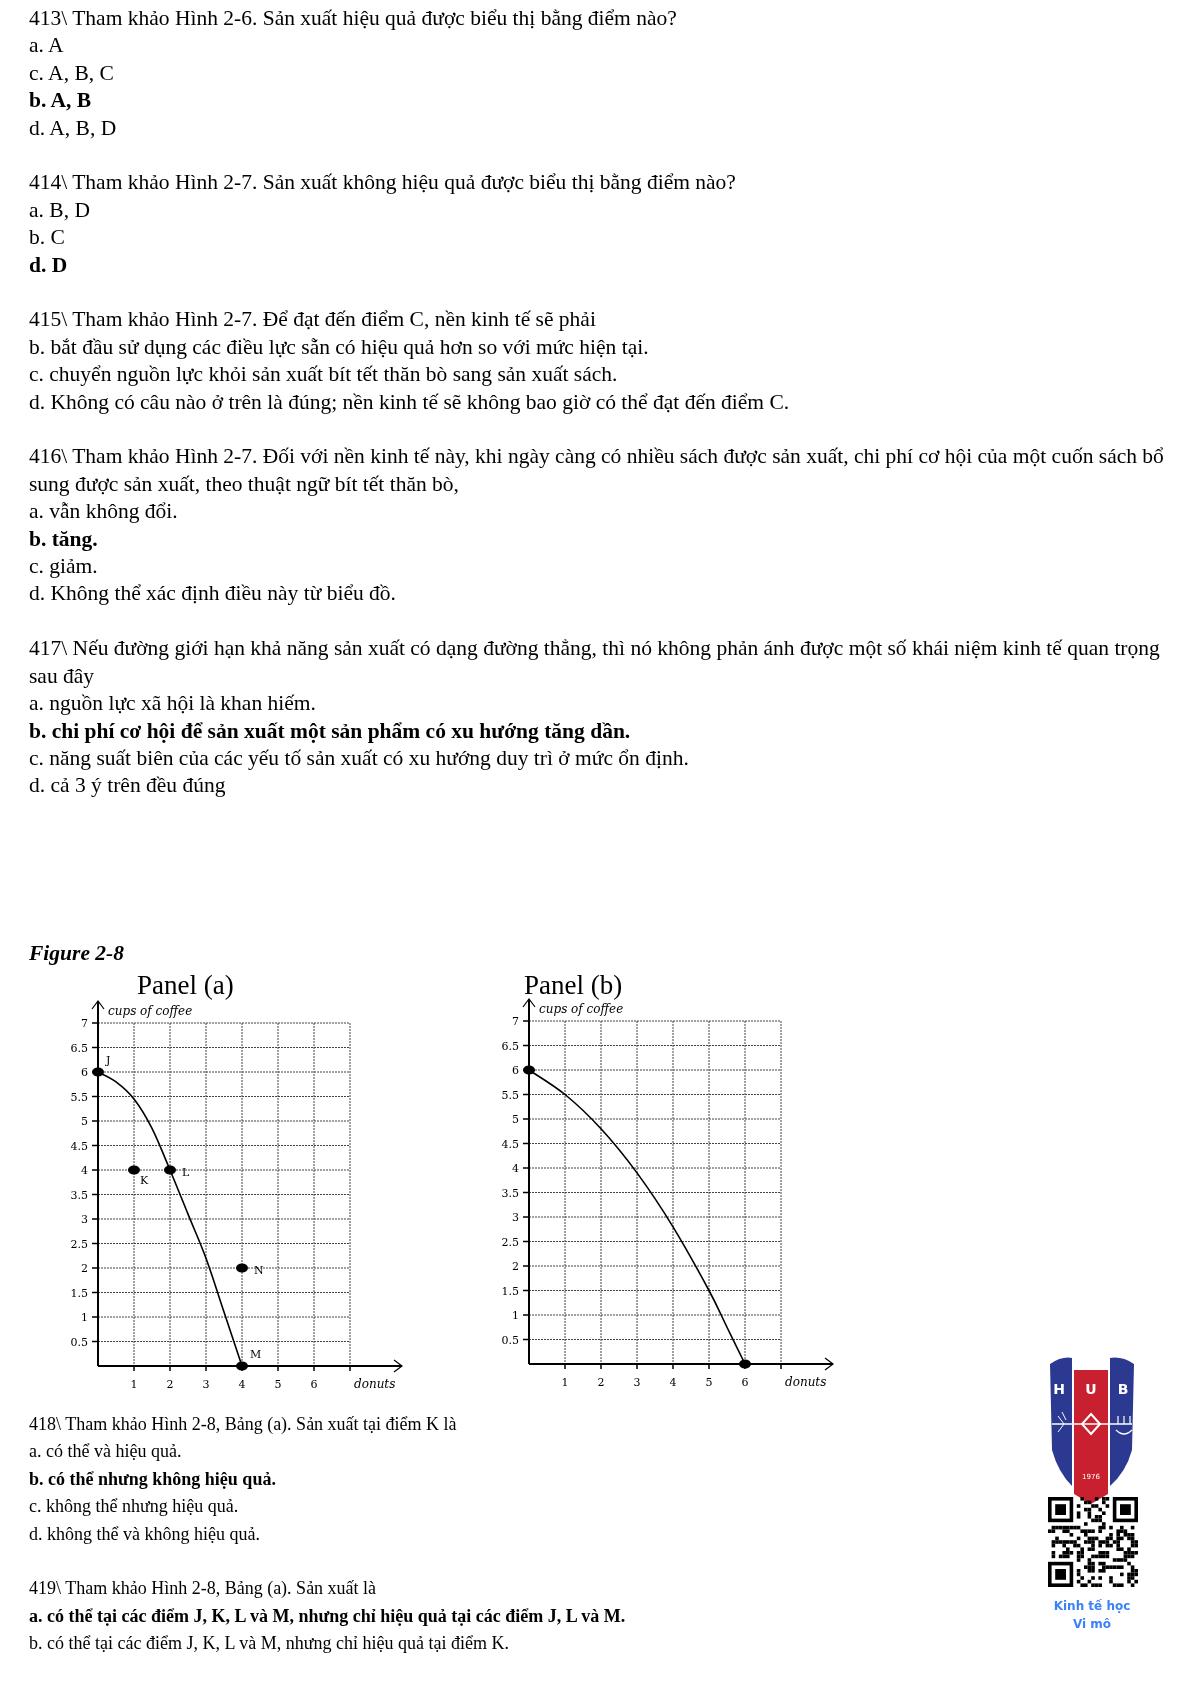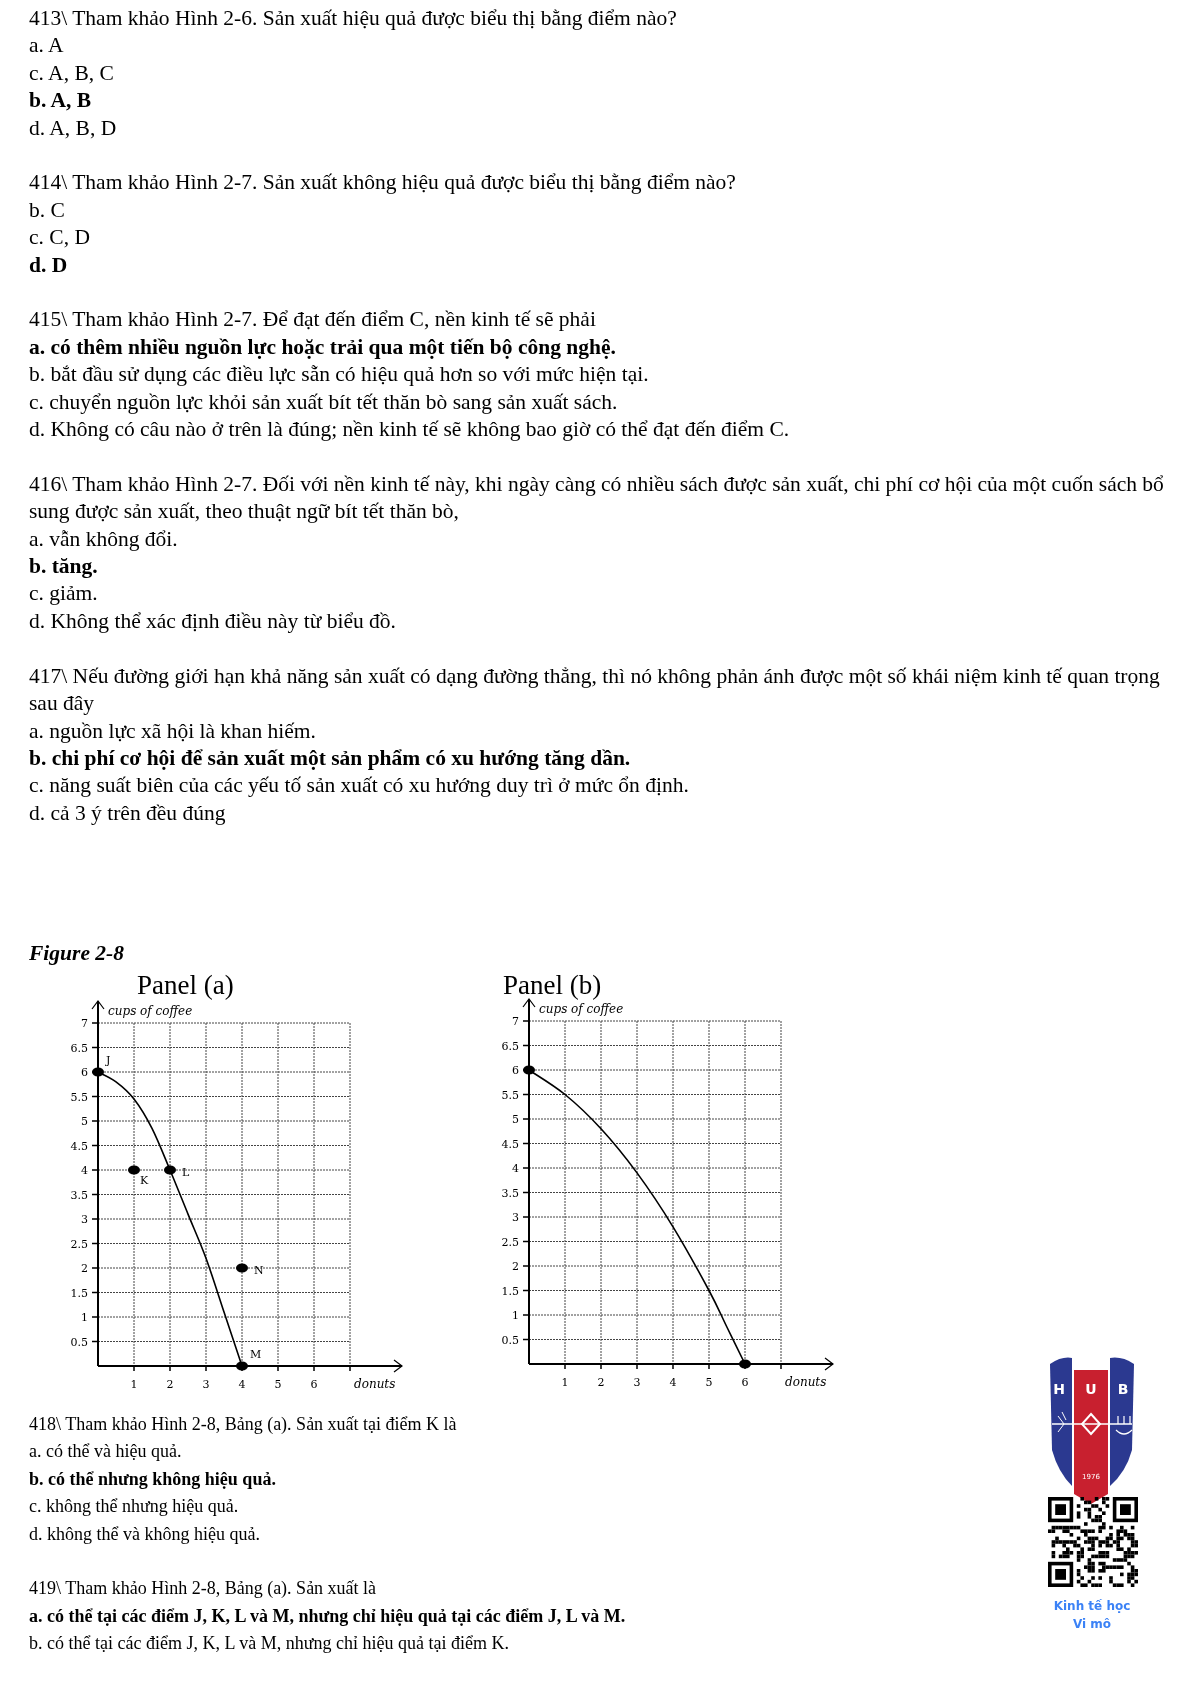--- a/index.html
+++ b/index.html
@@ -30,27 +30,26 @@
 <div class="doc">
   <div class="q">
     <span class="line">413\ Tham khảo Hình 2-6. Sản xuất hiệu quả được biểu thị bằng điểm nào?</span>
     <span class="line">a. A</span>
     <span class="line">c. A, B, C</span>
     <span class="line bold">b. A, B</span>
     <span class="line">d. A, B, D</span>
   </div>
   <div class="q">
     <span class="line">414\ Tham khảo Hình 2-7. Sản xuất không hiệu quả được biểu thị bằng điểm nào?</span>
+    <span class="line">a. B, D</span>
     <span class="line">b. C</span>
-    <span class="line">c. C, D</span>
     <span class="line bold">d. D</span>
   </div>
   <div class="q">
     <span class="line">415\ Tham khảo Hình 2-7. Để đạt đến điểm C, nền kinh tế sẽ phải</span>
-    <span class="line bold">a. có thêm nhiều nguồn lực hoặc trải qua một tiến bộ công nghệ.</span>
     <span class="line">b. bắt đầu sử dụng các điều lực sẵn có hiệu quả hơn so với mức hiện tại.</span>
     <span class="line">c. chuyển nguồn lực khỏi sản xuất bít tết thăn bò sang sản xuất sách.</span>
     <span class="line">d. Không có câu nào ở trên là đúng; nền kinh tế sẽ không bao giờ có thể đạt đến điểm C.</span>
   </div>
   <div class="q">
     <span class="line">416\ Tham khảo Hình 2-7. Đối với nền kinh tế này, khi ngày càng có nhiều sách được sản xuất, chi phí cơ hội của một cuốn sách bổ sung được sản xuất, theo thuật ngữ bít tết thăn bò,</span>
     <span class="line">a. vẫn không đổi.</span>
     <span class="line bold">b. tăng.</span>
     <span class="line">c. giảm.</span>
     <span class="line">d. Không thể xác định điều này từ biểu đồ.</span>
@@ -59,21 +58,21 @@
     <span class="line">417\ Nếu đường giới hạn khả năng sản xuất có dạng đường thẳng, thì nó không phản ánh được một số khái niệm kinh tế quan trọng sau đây</span>
     <span class="line">a. nguồn lực xã hội là khan hiếm.</span>
     <span class="line bold">b. chi phí cơ hội để sản xuất một sản phẩm có xu hướng tăng dần.</span>
     <span class="line">c. năng suất biên của các yếu tố sản xuất có xu hướng duy trì ở mức ổn định.</span>
     <span class="line">d. cả 3 ý trên đều đúng</span>
   </div>
 </div>
 
 <div class="fig-title">Figure 2-8</div>
 <div class="panel-title" style="left:137px;">Panel (a)</div>
-<div class="panel-title" style="left:503px;">Panel (b)</div>
+<div class="panel-title" style="left:524px;">Panel (b)</div>
 
 <svg class="chart" id="chart-a" width="1190" height="1684">
     <g>
       <line x1="134" y1="1023" x2="134" y2="1366" stroke="#444" stroke-width="1" stroke-dasharray="2,1"></line>
       <line x1="170" y1="1023" x2="170" y2="1366" stroke="#444" stroke-width="1" stroke-dasharray="2,1"></line>
       <line x1="206" y1="1023" x2="206" y2="1366" stroke="#444" stroke-width="1" stroke-dasharray="2,1"></line>
       <line x1="242" y1="1023" x2="242" y2="1366" stroke="#444" stroke-width="1" stroke-dasharray="2,1"></line>
       <line x1="278" y1="1023" x2="278" y2="1366" stroke="#444" stroke-width="1" stroke-dasharray="2,1"></line>
       <line x1="314" y1="1023" x2="314" y2="1366" stroke="#444" stroke-width="1" stroke-dasharray="2,1"></line>
       <line x1="350" y1="1023" x2="350" y2="1366" stroke="#444" stroke-width="1" stroke-dasharray="2,1"></line>

